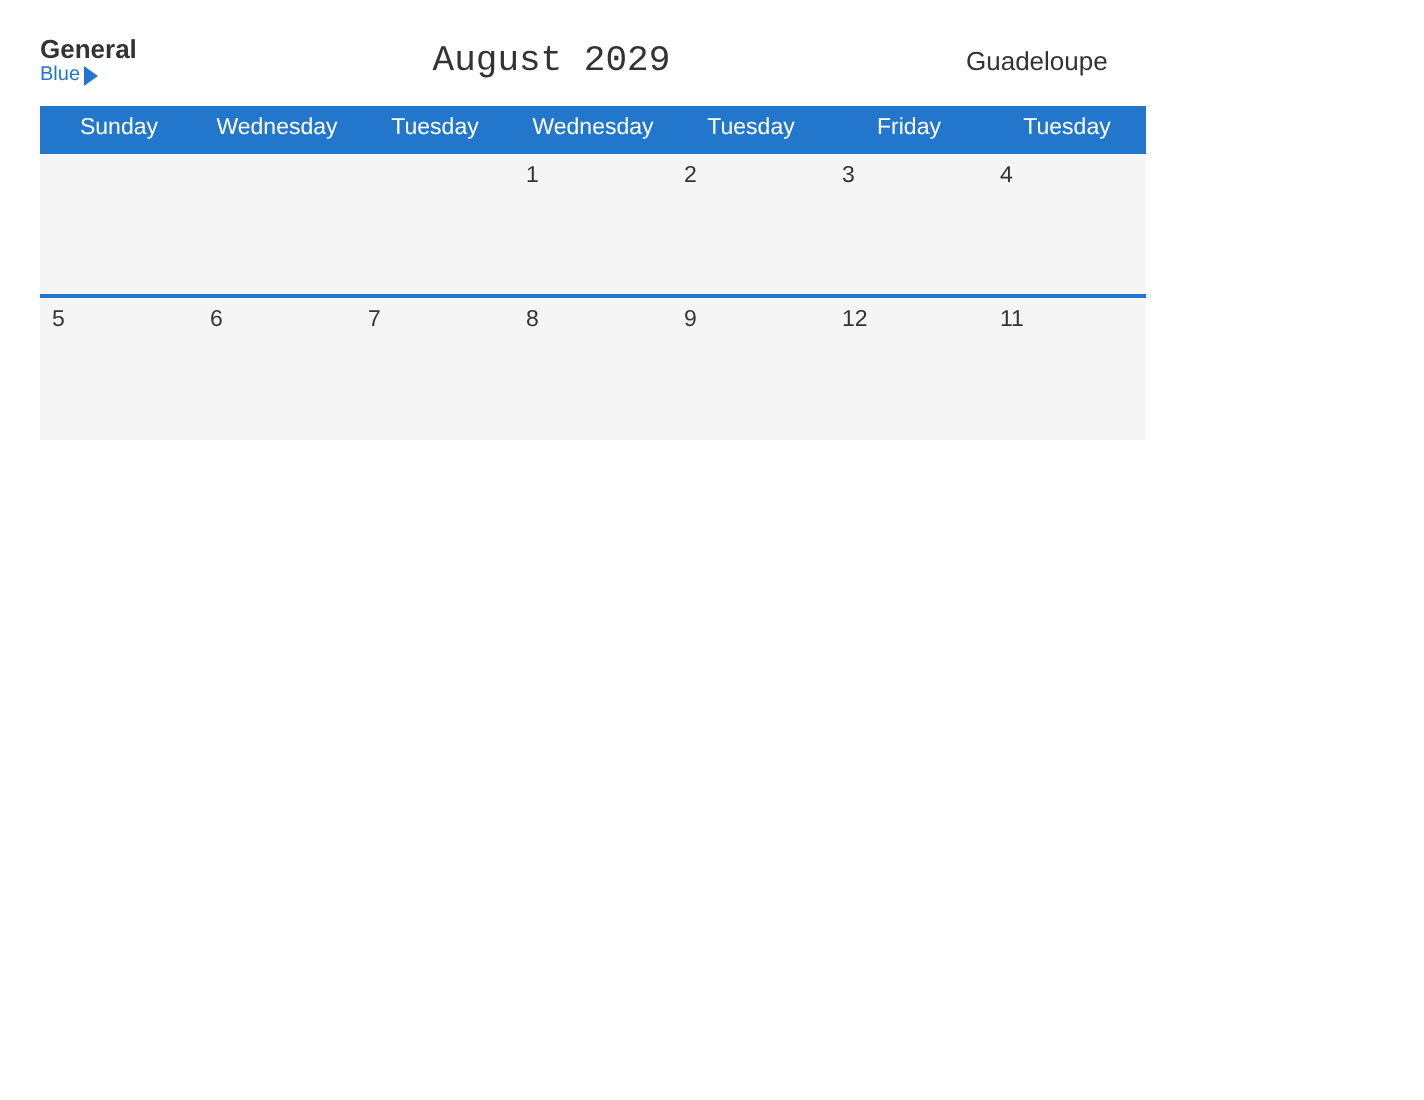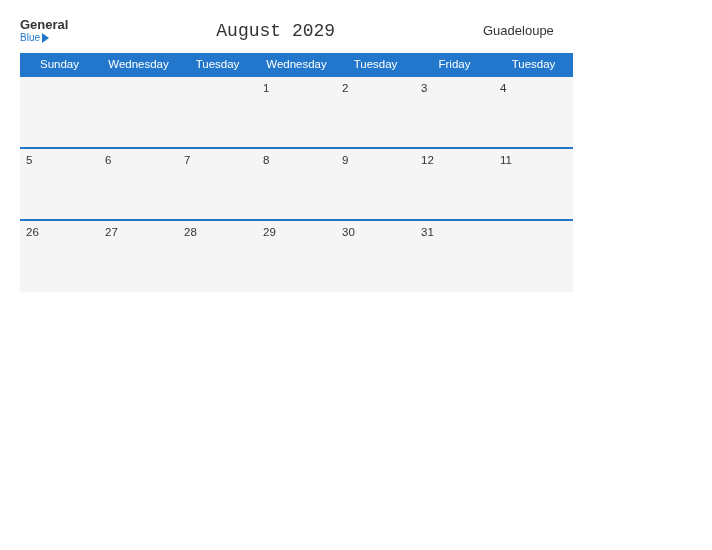--- a/index.html
+++ b/index.html
@@ -170,36 +170,15 @@
           <td>
             <span class="day-num">9</span>
           </td>
           <td>
             <span class="day-num">12</span>
           </td>
           <td>
             <span class="day-num">11</span>
           </td>
         </tr>
-        <tr>
-          <td>
-            <span class="day-num">26</span>
-          </td>
-          <td>
-            <span class="day-num">27</span>
-          </td>
-          <td>
-            <span class="day-num">28</span>
-          </td>
-          <td>
-            <span class="day-num">29</span>
-          </td>
-          <td>
-            <span class="day-num">30</span>
-          </td>
-          <td>
-            <span class="day-num">31</span>
-          </td>
-          <td class="empty"></td>
-        </tr>
       </tbody>
   </table>
 </div>
 
 </body></html>

